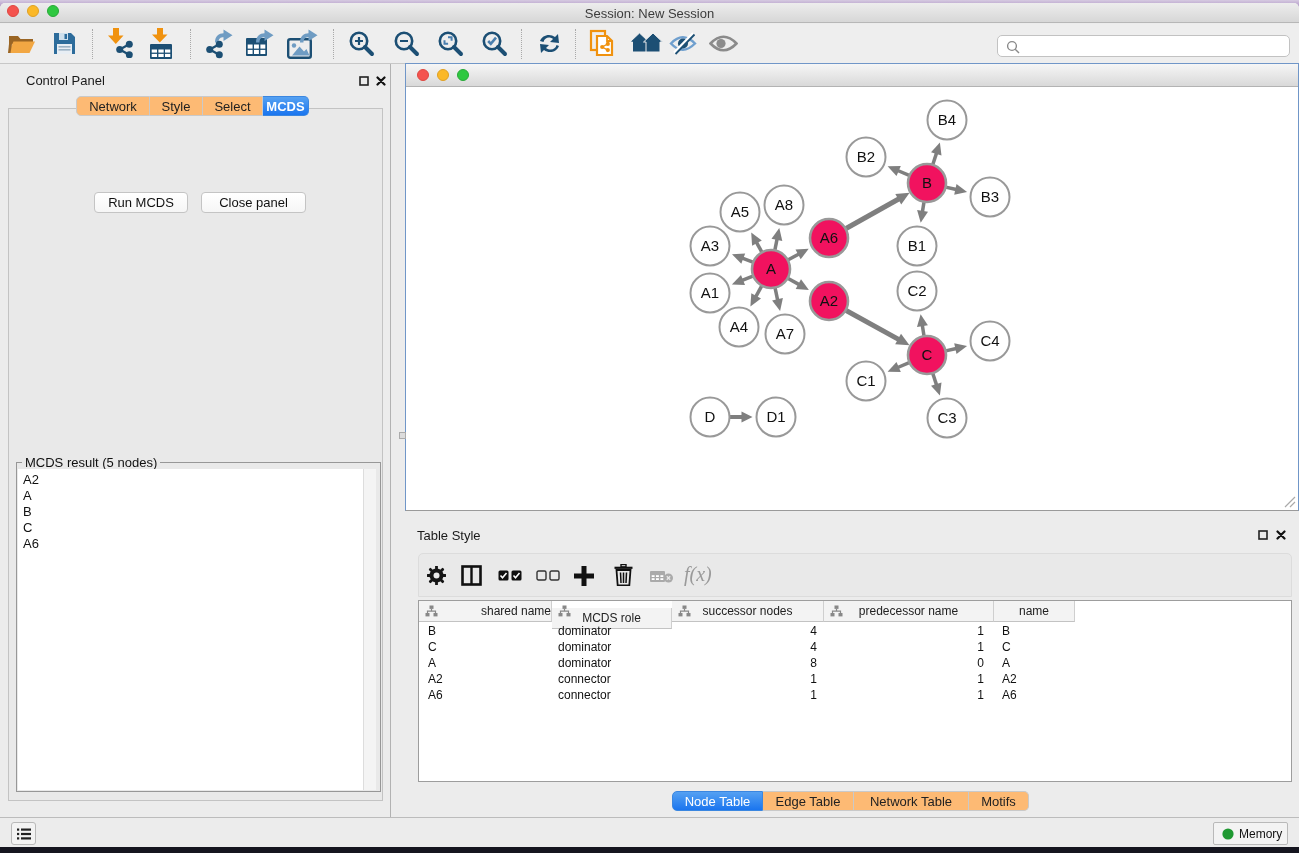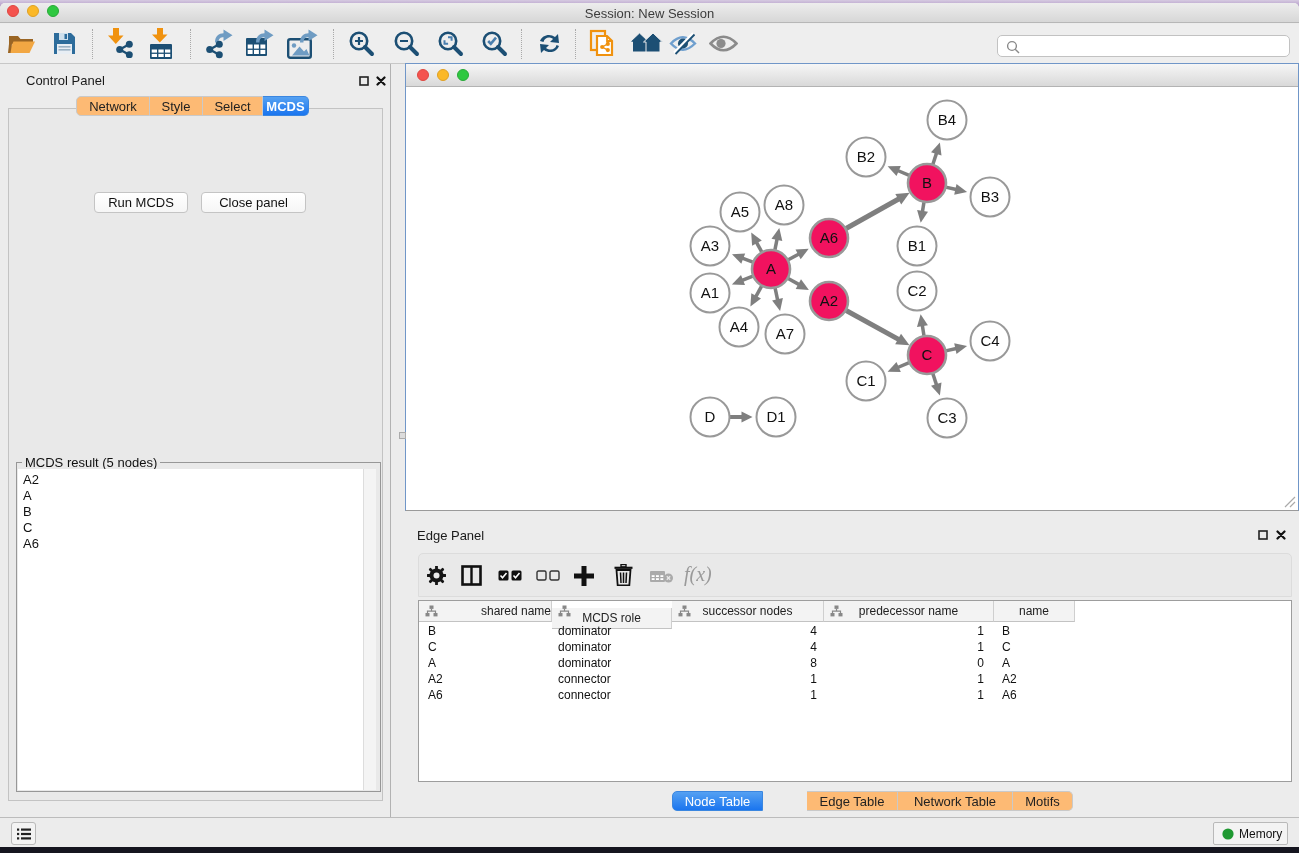--- a/index.html
+++ b/index.html
@@ -284,21 +284,21 @@
    </svg>
    <svg style="position:absolute;right:2px;bottom:2px" width="12" height="12" viewBox="0 0 12 12">
           <path d="M11 1 L1 11 M11 6 L6 11" stroke="#aaa" stroke-width="1.2"></path>
         </svg>
   </div>
  </div>
  <div class="grip" style="left:399px;top:429px;"></div>
  <div class="grip" style="left:846px;top:512px;"></div>
 
  <div id="tablepanel">
-  <div style="position:absolute;left:25px;top:14px;font-size:13px;color:#1a1a1a;">Edge Panel</div>
+  <div style="position:absolute;left:25px;top:14px;font-size:13px;color:#1a1a1a;">Table Style</div>
   <svg style="position:absolute;left:866px;top:16px" width="10" height="10" viewBox="0 0 10 10">
         <rect x="1" y="1" width="8" height="8" fill="none" stroke="#222" stroke-width="1.6"></rect>
       </svg>
   <svg style="position:absolute;left:884px;top:16px" width="10" height="10" viewBox="0 0 10 10">
         <path d="M1.5 1.5 L8.5 8.5 M8.5 1.5 L1.5 8.5" stroke="#111" stroke-width="2.2" stroke-linecap="round"></path>
       </svg>
   <div id="tp-toolbar"></div>
   <svg style="position:absolute;left:35px;top:52px" width="19" height="19" viewBox="0 0 19 19">
         <circle cx="9.5" cy="9.5" r="7" fill="#151515"></circle>
         <rect x="8.1" y="-0.5" width="2.8" height="5" rx="1" fill="#151515" transform="rotate(0 9.5 9.5)"></rect>
@@ -401,21 +401,21 @@
 <div class="td" style="left:405px;top:70px;width:160px;text-align:right;">1</div>
 <div class="td" style="left:583px;top:70px;">A2</div>
 <div class="td" style="left:9px;top:86px;">A6</div>
 <div class="td" style="left:139px;top:86px;">connector</div>
 <div class="td" style="left:253px;top:86px;width:145px;text-align:right;">1</div>
 <div class="td" style="left:405px;top:86px;width:160px;text-align:right;">1</div>
 <div class="td" style="left:583px;top:86px;">A6</div>
   </div>
   <div class="seg" style="left:280px;top:277px;">
     <div style="width:91px;" class="on">Node Table</div>
-        <div style="width:91px;margin-left:44px;">Edge Table</div>
+        <div style="width:91px;">Edge Table</div>
         <div style="width:115px;">Network Table</div>
         <div style="width:60px;">Motifs</div>
   </div>
  </div>
 
  <div id="statusbar">
    <div id="listbtn">
         <svg style="position:absolute;left:5px;top:5px" width="14" height="12" viewBox="0 0 14 12">
           <g fill="#222">
             <rect x="0" y="0.5" width="2.2" height="2.2"></rect>

